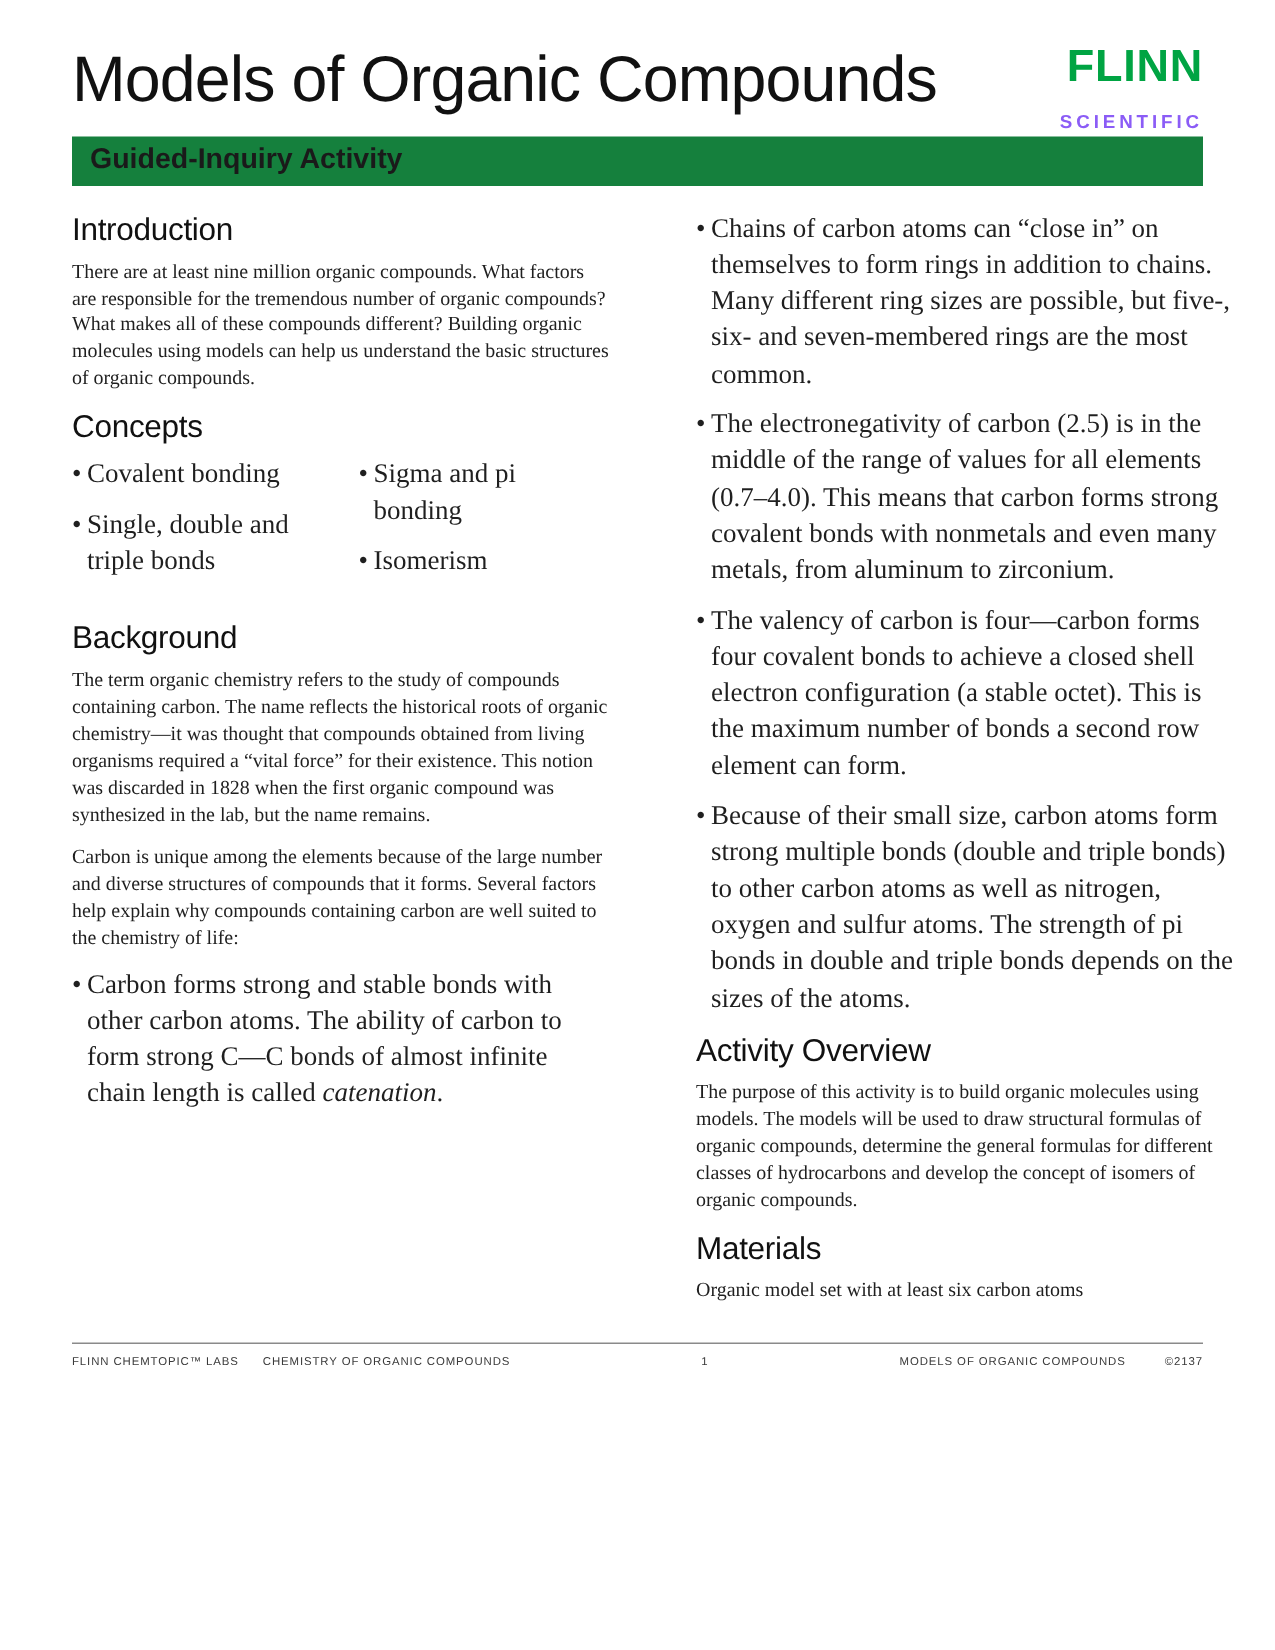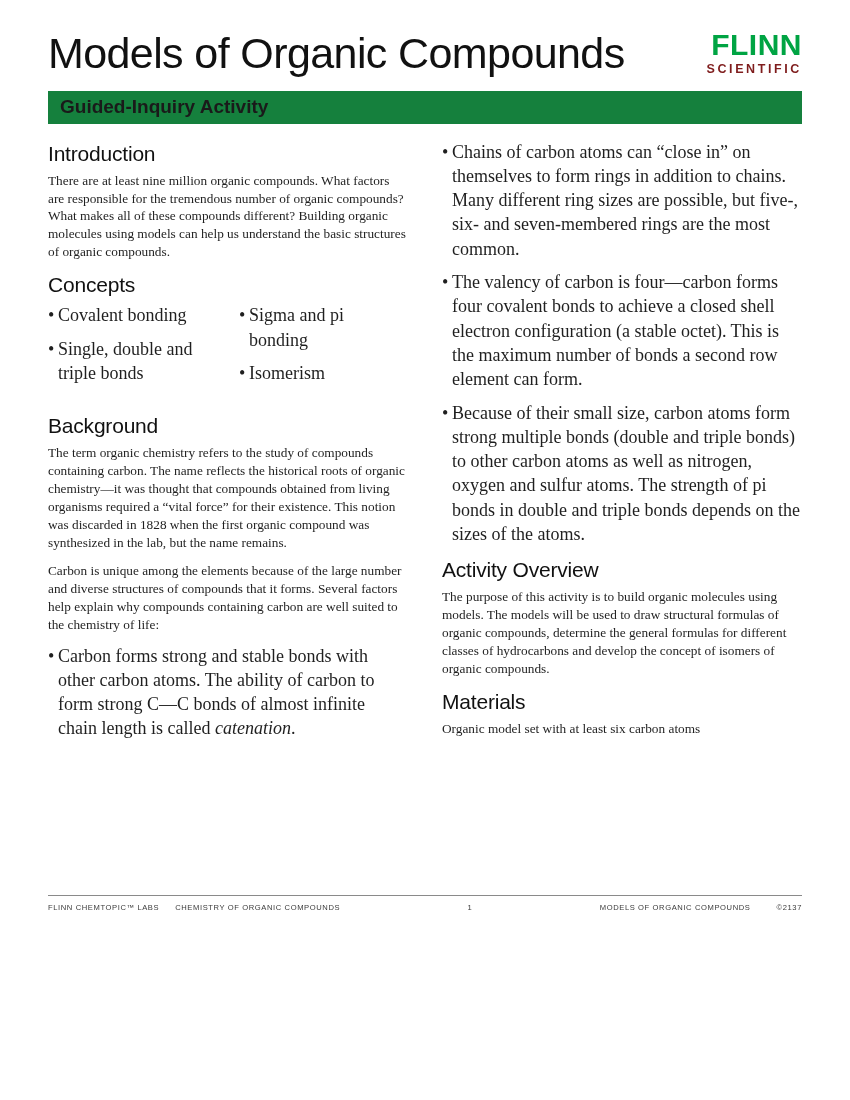--- a/index.html
+++ b/index.html
@@ -37,22 +37,22 @@
     font-weight: bold;
     font-size: 30px;
     letter-spacing: 0.5px;
     color: #00a443;
   }
   .logo-sub {
     font-family: "Liberation Sans", sans-serif;
     font-weight: bold;
     font-size: 12.5px;
     letter-spacing: 2.6px;
-    color: #7f1d1d;
-    margin-top: 3px;
+    color: #8b5cf6;
+    margin-top: 15px;
   }
 
   
   .eyebrow {
     font-family: "Liberation Sans", sans-serif;
     font-size: 14.5px;
     color: #2b2b2b;
     margin: 42px 0 0 0;
     letter-spacing: 0.1px;
   }
@@ -81,21 +81,21 @@
     font-family: "Liberation Sans", sans-serif;
     font-weight: bold;
     font-size: 19px;
     color: #1a1a1a;
   }
 
   
   .columns {
     display: flex;
     margin-top: 12px;
-    gap: 36px;
+    gap: 58px;
   }
   .col {
     width: 358px;
     flex: 0 0 358px;
   }
   .col.right { padding-top: 4px; }
 
   h2.section {
     font-family: "Liberation Sans", sans-serif;
     font-weight: normal;
@@ -210,20 +210,21 @@
       <ul class="bullets">
         <li><span>Carbon forms strong and stable bonds with other carbon atoms. The ability of carbon to form strong C—C bonds of almost infinite chain length is called </span><em>catenation</em><span>.</span></li>
       </ul>
 
     </div>
 
     <div class="col right">
 
       <ul class="bullets">
         <li><span>Chains of carbon atoms can “close in” on themselves to form rings in addition to chains. Many different ring sizes are possible, but five-, six- and seven-membered rings are the most common.</span></li>
+        <li><span>The electronegativity of carbon (2.5) is in the middle of the range of values for all elements (0.7–4.0). This means that carbon forms strong covalent bonds with nonmetals and even many metals, from aluminum to zirconium.</span></li>
         <li><span>The valency of carbon is four—carbon forms four covalent bonds to achieve a closed shell electron configuration (a stable octet). This is the maximum number of bonds a second row element can form.</span></li>
         <li><span>Because of their small size, carbon atoms form strong multiple bonds (double and triple bonds) to other carbon atoms as well as nitrogen, oxygen and sulfur atoms. The strength of pi bonds in double and triple bonds depends on the sizes of the atoms.</span></li>
       </ul>
 
       <h2 class="section">Activity Overview</h2>
       <p class="body">The purpose of this activity is to build organic molecules using models. The models will be used to draw structural formulas of organic compounds, determine the general formulas for different classes of hydrocarbons and develop the concept of isomers of organic compounds.</p>
 
       <h2 class="section">Materials</h2>
       <p class="body">Organic model set with at least six carbon atoms</p>
 

